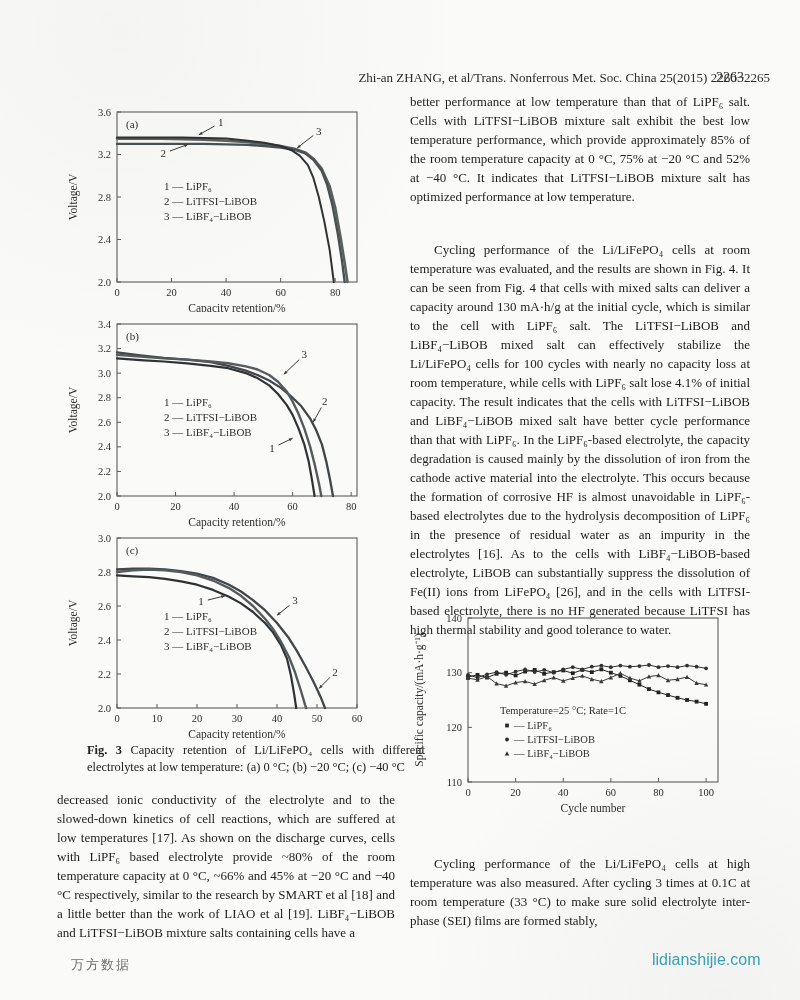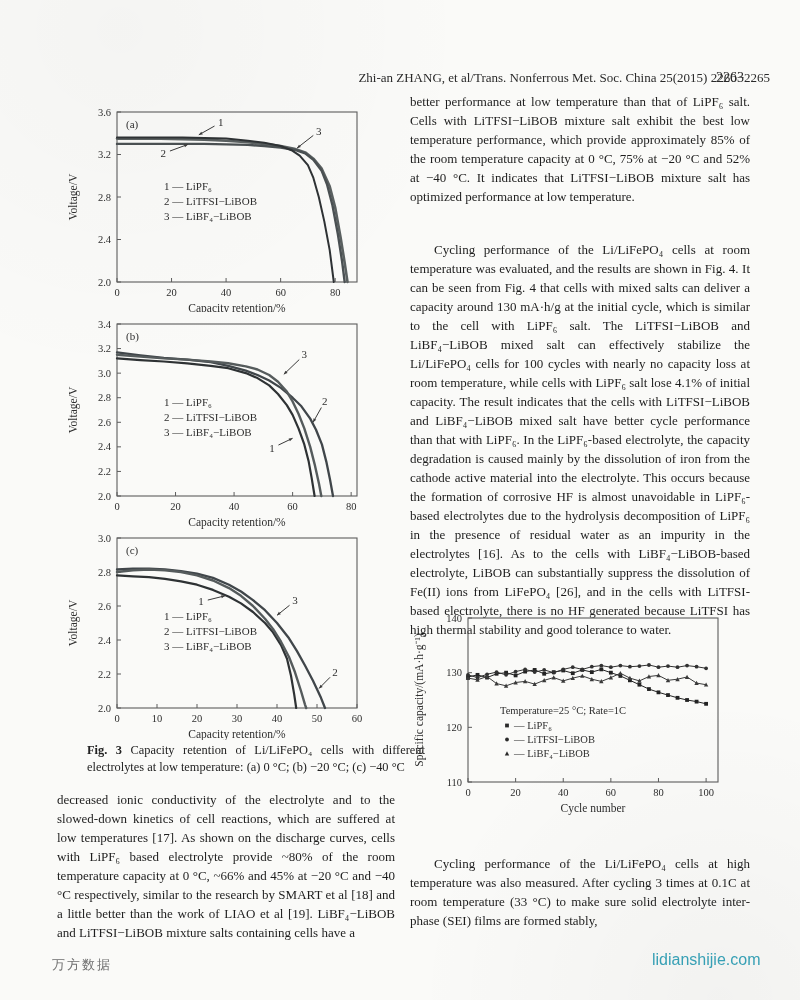--- a/index.html
+++ b/index.html
@@ -34,21 +34,21 @@
   .caption .fig-label { font-weight:bold; }
   .body-par {
     position:absolute; font-size:13px; line-height:19px;
     text-align:justify; color:#1d1d1d;
   }
   .indent { text-indent:24px; }
   .section-heading {
     position:absolute; font-size:13px; font-weight:bold; color:#161616;
   }
   .watermark {
-    position:absolute; top:956px; left:52px;
+    position:absolute; top:956px; left:71px;
     font-size:13px; color:#6e6e6e; letter-spacing:2px;
     font-family:"DejaVu Sans", sans-serif;
   }
   .site-link {
     position:absolute; top:951px; left:652px;
     font-size:16px; font-family:"Liberation Sans", sans-serif;
     text-decoration:none;
     text-align:right;
   }
   svg text { font-family:"Liberation Serif", serif; fill:#2e2e2e; }

